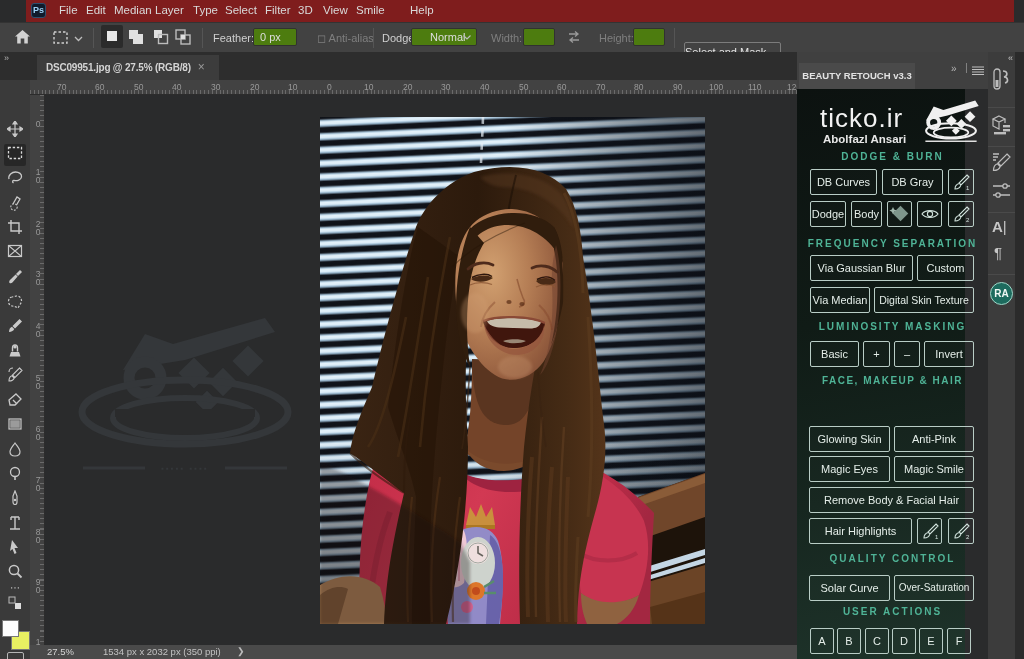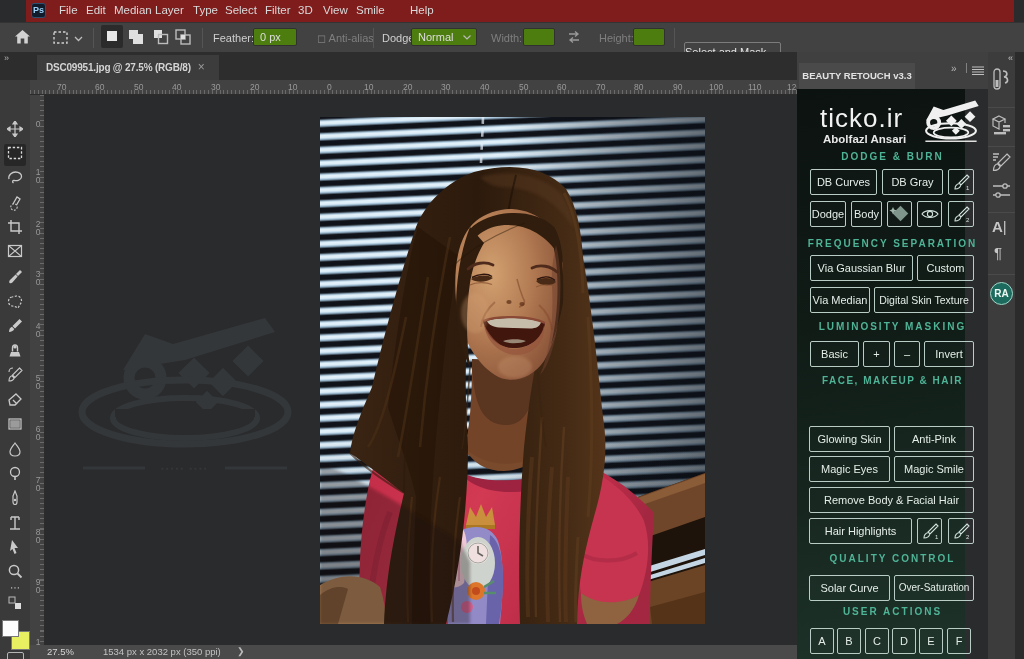--- a/index.html
+++ b/index.html
@@ -121,21 +121,21 @@
       <rect x="1" y="1" width="9" height="9" fill="none" stroke="#bdbdbd" stroke-width="1.4"></rect>
       <rect x="6" y="6" width="9" height="9" fill="none" stroke="#bdbdbd" stroke-width="1.4"></rect>
       <rect x="6" y="6" width="4" height="4" fill="#e0e0e0"></rect>
     </svg>
     <div class="sep" style="left:202px"></div>
     <span style="position:absolute;left:213px;top:9px">Feather:</span>
     <div class="obox" style="left:253px;top:5px;width:44px;height:18px;color:#ddd;font-size:11px;line-height:16px;padding-left:6px">0 px</div>
     <span style="position:absolute;left:317px;top:9px" class="graylab">◻ Anti-alias</span>
     <div class="sep" style="left:373px"></div>
     <span style="position:absolute;left:382px;top:9px">Dodge:</span>
-    <div class="obox" style="left:411px;top:5px;width:66px;height:18px;color:#ddd;line-height:16px;padding-left:6px">Normal
+    <div class="obox" style="left:411px;top:5px;width:66px;height:18px;color:#ddd;line-height:16px;padding-left:18px">Normal
       <svg style="position:absolute;right:5px;top:6px" width="8" height="5" viewBox="0 0 8 5">
           <path d="M0.5 0.5 L4 4 L7.5 0.5" fill="none" stroke="#bbb" stroke-width="1.2"></path>
         </svg>
     </div>
     <span style="position:absolute;left:491px;top:9px" class="graylab">Width:</span>
     <div class="obox" style="left:523px;top:5px;width:32px;height:18px"></div>
     <svg style="position:absolute;left:566px;top:7px" width="16" height="15" viewBox="0 0 16 15">
       <path d="M3 4 H11 M9 1.5 L12 4 L9 6.5" fill="none" stroke="#9a9a9a" stroke-width="1.3"></path>
       <path d="M13 10 H5 M7 7.5 L4 10 L7 12.5" fill="none" stroke="#9a9a9a" stroke-width="1.3"></path>
     </svg>

